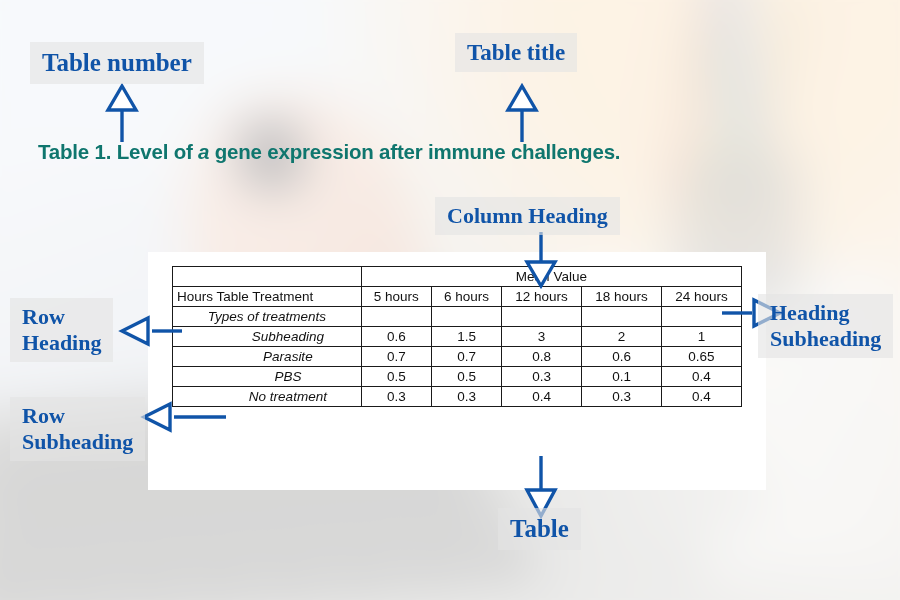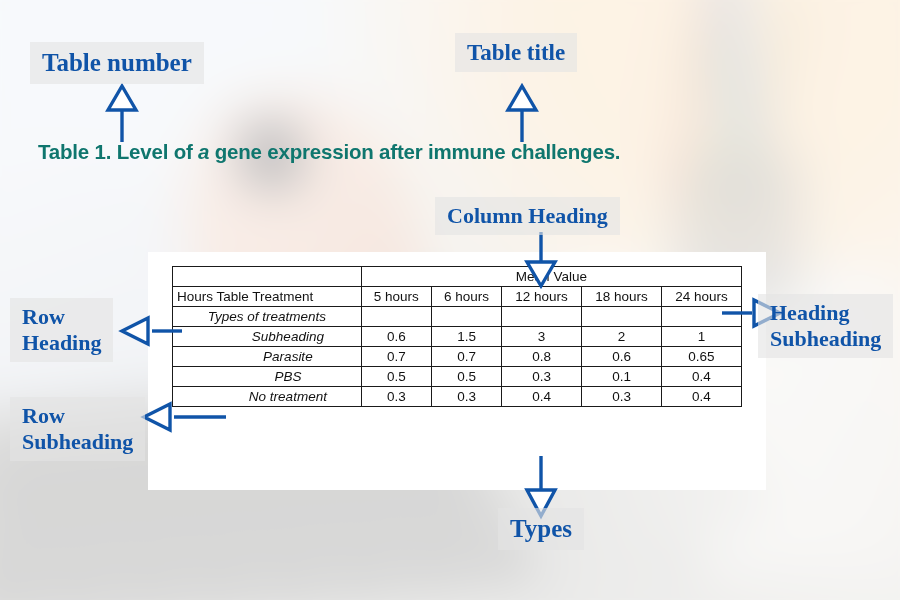--- a/index.html
+++ b/index.html
@@ -411,15 +411,15 @@
 
   <div class="anno anno-tnum">Table number</div>
   <div class="anno anno-ttitle">Table title</div>
   <div class="anno anno-colhead">Column Heading</div>
   <div class="anno anno-rowhead">Row
 Heading</div>
   <div class="anno anno-rowsub">Row
 Subheading</div>
   <div class="anno anno-colsub">Heading
 Subheading</div>
-  <div class="anno anno-data">Types</div>
+  <div class="anno anno-data">Table</div>
 
 </div>
 
 </body></html>

